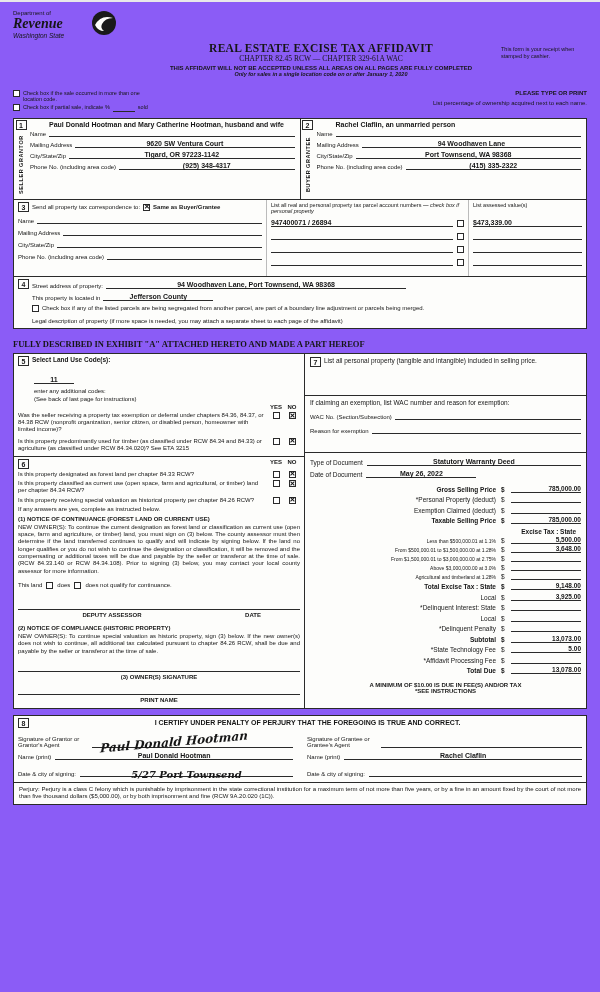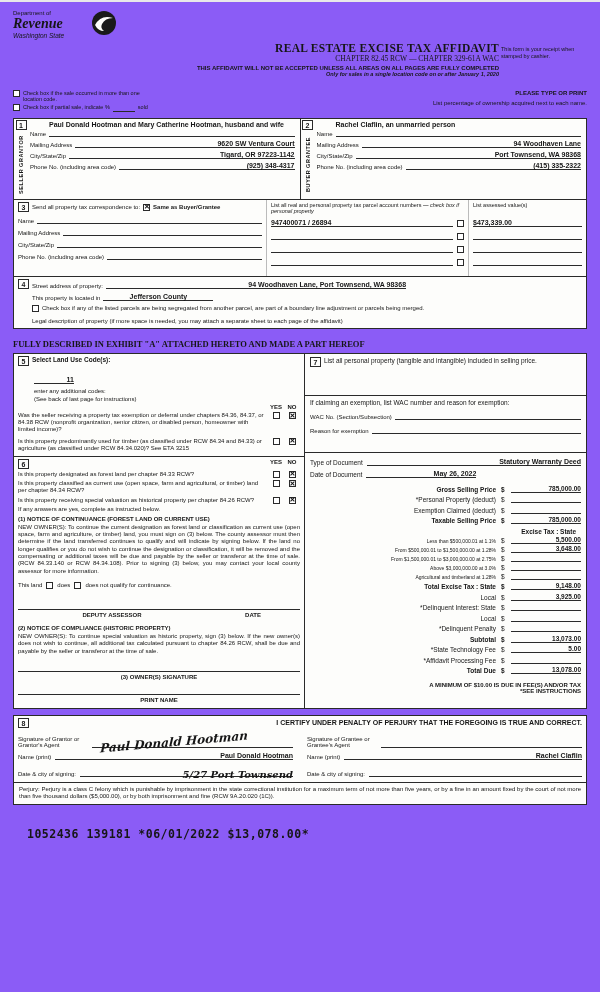--- a/index.html
+++ b/index.html
@@ -1,35 +1,35 @@
 <!DOCTYPE html>
 <html><head>
 <meta charset="utf-8">
 <style>
 *{margin:0;padding:0;box-sizing:border-box}
 html,body{background:#e9e9e9}
 .page{width:600px;height:992px;margin:2px auto;background:#8b5cf6;color:#161616;
   font-family:"Liberation Sans",sans-serif;padding:8px 13px 0;position:relative;overflow:hidden}
 .serif{font-family:"Liberation Serif",serif}
-.b{font-weight:bold}.i{font-style:italic}.center{text-align:right}.right{text-align:right}.t55{font-size:5.5px}.t6{font-size:6px}.t65{font-size:6.5px}
+.b{font-weight:bold}.i{font-style:italic}.center{text-align:center}.right{text-align:right}.t55{font-size:5.5px}.t6{font-size:6px}.t65{font-size:6.5px}
 .t7{font-size:7px}.t75{font-size:7.5px}
 .flex1{flex:1}
 .rowflex{display:flex;align-items:flex-start;gap:3px}
 .fill{border-bottom:1px solid #2a2a2a;display:inline-block;min-height:8px}
 .val{font-weight:bold;font-size:7px}
 .cb{width:7px;height:7px;border:1px solid #2a2a2a;display:inline-block;position:relative;flex:none;background:#fff}
 .cb.checked::after{content:"✕";position:absolute;left:0;top:-1.5px;font-size:7px;font-weight:bold;line-height:8px}
 .numbox{width:11px;height:10px;border:1px solid #2a2a2a;font-size:7px;line-height:9px;text-align:center;flex:none;font-weight:bold}
 .box{border:1px solid #2a2a2a;background:#fdfdfb}
 .hline{border-top:1px solid #2a2a2a}
 
 .hdr{position:relative;height:78px}
 .logo{position:absolute;left:0;top:0;width:140px}
 .logo-circ{position:absolute;left:78px;top:0}
-.hdr-c{position:absolute;left:130px;right:88px;top:32px;text-align:right}
+.hdr-c{position:absolute;left:130px;right:88px;top:32px;text-align:center}
 .title{font-size:11.5px;letter-spacing:.3px}
 .hdr-r{position:absolute;right:0;top:36px;width:86px;font-size:5.5px;line-height:1.25}
 .prerow{display:flex;justify-content:space-between;align-items:flex-start;margin:2px 0 4px}
 .cbline{display:flex;gap:3px;align-items:flex-start;margin-bottom:2px}
 
 .parties{display:flex;margin-top:2px}
 .party{flex:1;display:flex;min-height:80px}
 .party.bl{border-left:1px solid #2a2a2a}
 .vcol{width:14px;display:flex;flex-direction:column;align-items:center;padding-top:1px}
 .vlabel{flex:1;writing-mode:vertical-rl;transform:rotate(180deg);display:flex;align-items:center;justify-content:center;gap:2px;font-size:5.5px;font-weight:bold;letter-spacing:.6px}
@@ -532,16 +532,15 @@
       </div>
       <div class="s8cell">
         <span class="t6">Date &amp; city of signing:</span>
         <span class="fill flex1"></span>
       </div>
     </div>
   </div>
 
   <div class="box perjury">Perjury:  Perjury is a class C felony which is punishable by imprisonment in the state correctional institution for a maximum term of not more than five years, or by a fine in an amount fixed by the court of not more than five thousand dollars ($5,000.00), or by both imprisonment and fine (RCW 9A.20.020 (1C)).</div>
 
-  <div class="stamp">1052436 139181  *06/01/2022 $13,078.00*</div>
 
 
 </div>
 
 </body></html>

